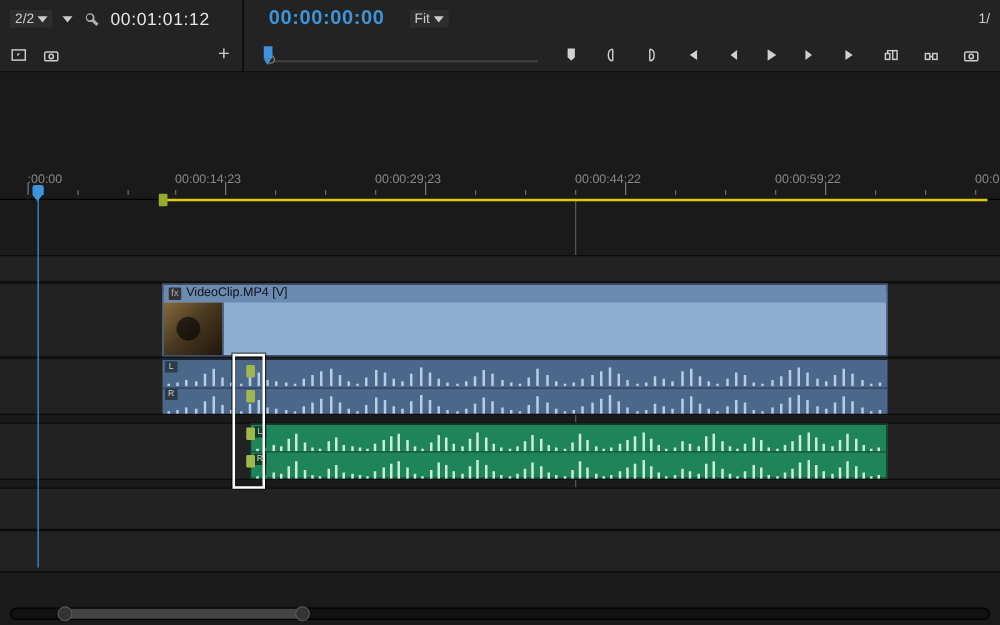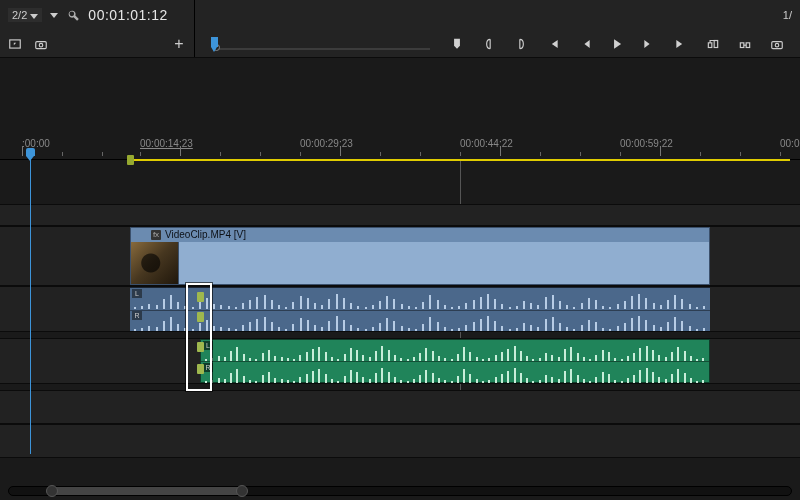--- a/index.html
+++ b/index.html
@@ -47,21 +47,21 @@
   .playhead-head { position: absolute; top: 90px; width: 9px; height: 8px; background: #3d94d9; border-top-left-radius: 2px; border-top-right-radius: 2px; }
   .playhead-head::after { content: ""; position: absolute; left: 0; top: 8px; width: 0; height: 0; border-left: 4.5px solid transparent; border-right: 4.5px solid transparent; border-top: 5px solid #3d94d9; }
 
   .cti-line { position: absolute; top: 102px; bottom: 46px; width: 1px; background: #555; }
 
   
   .track { position: absolute; left: 0; right: 0; border-top: 1px solid #0b0b0b; border-bottom: 1px solid #0b0b0b; background: #222; }
 
   .clip { position: absolute; height: 100%; }
   .clip-vid { background: #90aed0; border: 1px solid #3b506b; }
-  .clip-vid-header { position: absolute; top: 0; left: 0; right: 0; height: 14px; background: #6b8bb0; color: #0d1117; font-size: 10px; padding-left: 20px; line-height: 14px; display: flex; align-items: center; gap: 4px; }
+  .clip-vid-header { position: absolute; top: 0; left: 0; right: 0; height: 14px; background: #6b8bb0; color: #0d1117; font-size: 10px; padding-left: 4px; line-height: 14px; display: flex; align-items: center; gap: 4px; }
   .clip-thumb { position: absolute; top: 14px; left: 0; width: 48px; bottom: 0; background: linear-gradient(135deg,#876a3c 0%,#473720 48%,#20170b 100%); border-right: 1px solid #3b506b; }
   .clip-thumb::before { content: ""; position: absolute; inset: 0; background: radial-gradient(circle at 42% 50%, rgba(0,0,0,.6) 0 9px, transparent 10px); }
   .fx-badge { width: 10px; height: 10px; background: #333; color: #aaa; font-size: 8px; display: inline-flex; align-items: center; justify-content: center; border-radius: 1px; }
   .clip-cut-l, .clip-cut-r { position: absolute; top: 0; width: 0; height: 0; border-top: 6px solid #1a1a1a; }
   .clip-cut-l { left: 0; border-right: 6px solid transparent; }
   .clip-cut-r { right: 0; border-left: 6px solid transparent; }
 
   .clip-aud { background: #4b688b; border-top: 1px solid #1a2432; }
   .clip-aud .chan { width: 10px; height: 9px; background: #2c3a4a; color: #ccc; font-size: 7px; display: inline-flex; align-items: center; justify-content: center; position: absolute; left: 2px; }
   .clip-aud .chan.L { top: 1px; }
@@ -93,20 +93,24 @@
 
 <div class="source-bar">
   <div class="source-left">
     <button class="zoom-sel"><span>2/2</span> <span class="chevron-down"></span></button>
     <span class="chevron-down"></span>
     <svg class="wrench" viewBox="0 0 24 24">
         <path d="M22 19l-6-6a6 6 0 10-3 3l6 6 3-3zM6 10a4 4 0 118 0 4 4 0 01-8 0z"></path>
       </svg>
     <span class="tc-white">00:01:01:12</span>
   </div>
+  <div class="source-mid">
+    <span class="tc-blue">00:00:00:00</span>
+    <button class="fit-sel"><span>Fit</span> <span class="chevron-down"></span></button>
+  </div>
   <div class="source-right">1/</div>
 </div>
 
 <div class="tool-row">
   <div class="tool-left">
     <div class="tool-left-icons">
       <svg class="icon" viewBox="0 0 24 24">
           <rect x="3" y="5" width="18" height="14" fill="none" stroke="#ccc" stroke-width="2"></rect>
           <polygon points="10,10 10,14 14,10" fill="#ccc"></polygon>
         </svg>
@@ -163,21 +167,21 @@
           <rect x="3" y="8" width="18" height="12" rx="2" fill="none" stroke="#ccc" stroke-width="2"></rect>
           <circle cx="12" cy="14" r="3" fill="none" stroke="#ccc" stroke-width="2"></circle>
         </svg>
     </div>
   </div>
 </div>
 
 <div class="timeline-area">
   <div class="ruler">
       <span class="rlabel" style="left: 22px;">:00:00</span>
-      <span class="rlabel" style="left: 140px; text-decoration: underline;">00:00:14:23</span>
+      <span class="rlabel" style="left: 140px;">00:00:14:23</span>
       <span class="rlabel" style="left: 300px;">00:00:29:23</span>
       <span class="rlabel" style="left: 460px;">00:00:44:22</span>
       <span class="rlabel" style="left: 620px;">00:00:59:22</span>
       <span class="rlabel" style="left: 780px;">00:01:14:22</span>
       <div class="tick-tall" style="left: 22px;"></div>
       <div class="tick-short" style="left: 62px;"></div>
       <div class="tick-short" style="left: 102px;"></div>
       <div class="tick-short" style="left: 140px;"></div>
       <div class="tick-tall" style="left: 180px;"></div>
       <div class="tick-short" style="left: 220px;"></div>

